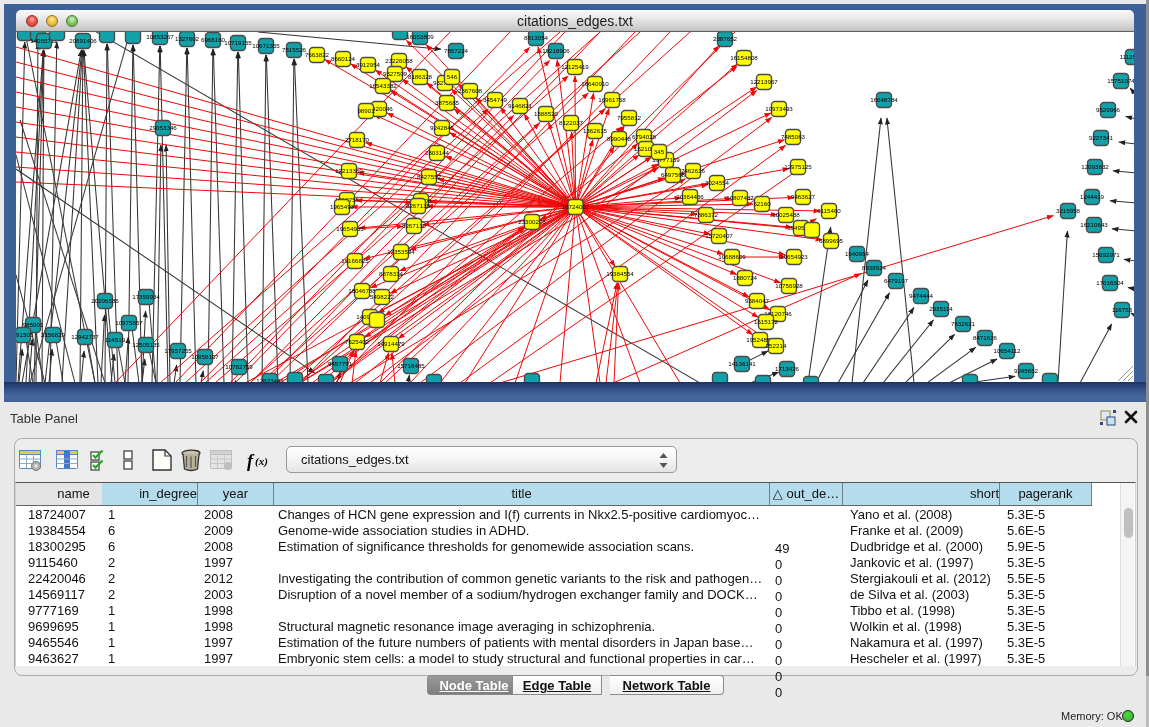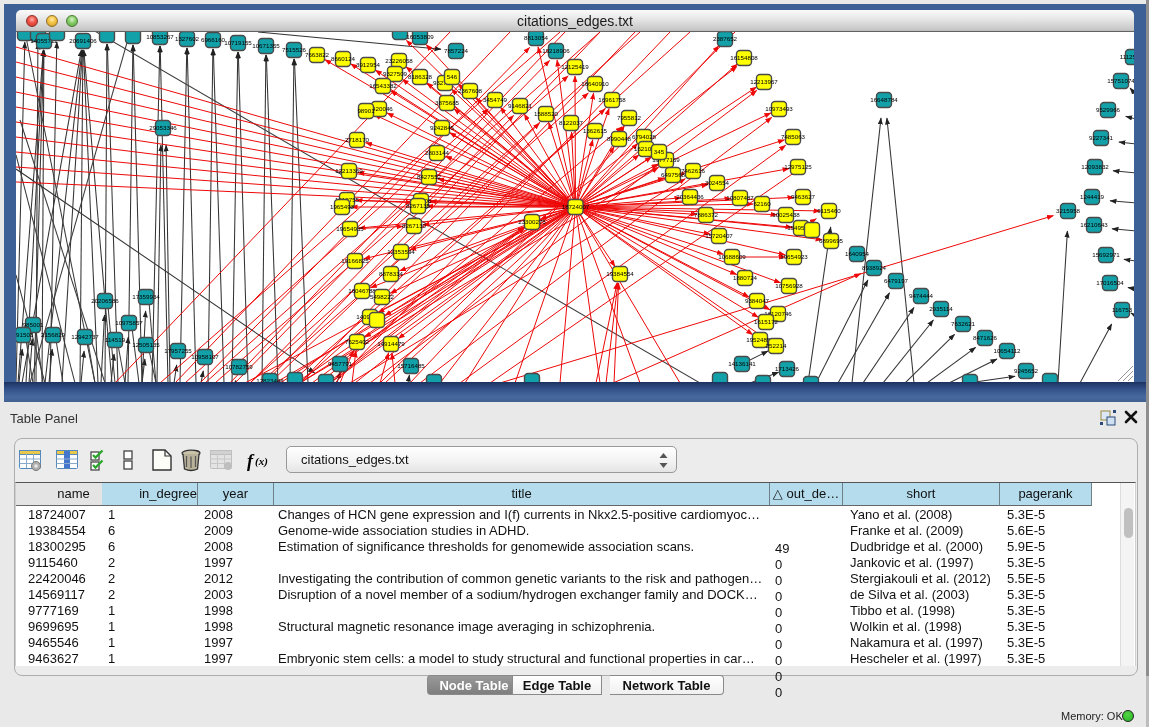--- a/index.html
+++ b/index.html
@@ -40,21 +40,21 @@
 .trow { position:absolute; left:0; width:1120px; height:16px; font-size:13px; color:#111; }
 .trow span { position:absolute; top:0; line-height:16px; white-space:nowrap; }
 .c-name { left:28px; } .c-deg { left:108px; } .c-year { left:204px; }
 .c-title { left:278px; max-width:488px; overflow:hidden; }
 .c-out { left:775px;margin-top:34px; } .c-short { left:850px; } .c-pr { left:1007px; }
 #vscroll { left:1120px; top:483px; width:14px; height:183px; background:#f4f4f4; border-left:1px solid #ddd; }
 #vthumb { left:1124px; top:508px; width:9px; height:30px; background:#c0c0c0; border-radius:5px; }
 
 
 .tab { position:absolute; top:675px; height:20px; font-size:13px; font-weight:bold;
-  text-align:center; line-height:19px; border:1px solid #8a8a8a; }
+  text-align:center; line-height:19px; border:1px solid #8a8a8a;text-decoration:underline; }
 #tab1 { left:427px; width:93px; border-radius:4px 0 0 4px;
   background:linear-gradient(180deg,#9a9a9a,#7e7e7e); color:#fff; border-right:none; }
 #tab2 { left:512px; width:90px; background:linear-gradient(180deg,#ffffff,#f0f0f0); color:#111; }
 #tab3 { left:610px; width:114px; border-radius:0 4px 4px 0;
   background:linear-gradient(180deg,#ffffff,#f0f0f0); color:#111; border-left:none; }
 
 #memtxt { left:1061px; top:710px; font-size:11px; color:#222; }
 #memdot { left:1122px; top:710px; width:12px; height:12px; border-radius:50%;
   background:radial-gradient(circle at 45% 35%, #55d348, #2fbe2b 75%, #28a824); border:1px solid #222; }
 </style></head><body>
@@ -658,21 +658,21 @@
   <path d="M4.5 0 L8.5 5 H0.5 z" fill="#555"></path>
       <path d="M4.5 15 L8.5 10 H0.5 z" fill="#555"></path>
  </svg>
 </div>
 <div class="abs" id="tablewrap"></div>
 <div class="hcell" style="left:16px; width:90px; background:#e4e4e4; border-right:1px solid #aaa; padding-left:26px;">name</div>
 <div class="hcell" style="left:102px; width:96px;text-align:right;">in_degree</div>
 <div class="hcell" style="left:198px; width:76px;">year</div>
 <div class="hcell" style="left:274px; width:496px;">title</div>
 <div class="hcell" style="left:770px; width:73px;">△ out_de…</div>
-<div class="hcell" style="left:843px; width:157px;">short</div>
+<div class="hcell" style="left:843px; width:157px;text-align:right;">short</div>
 <div class="hcell" style="left:1000px; width:92px;">pagerank</div>
 <div class="trow" style="top:507px">
 <span class="c-name">18724007</span>
     <span class="c-deg">1</span>
     <span class="c-year">2008</span>
 <span class="c-title">Changes of HCN gene expression and I(f) currents in Nkx2.5-positive cardiomyoc…</span>
     <span class="c-out">49</span>
     <span class="c-short">Yano et al. (2008)</span>
 <span class="c-pr">5.3E-5</span>
   </div>
@@ -734,20 +734,21 @@
     <span class="c-year">1998</span>
 <span class="c-title">Structural magnetic resonance image averaging in schizophrenia.</span>
     <span class="c-out">0</span>
     <span class="c-short">Wolkin et al. (1998)</span>
 <span class="c-pr">5.3E-5</span>
   </div>
 <div class="trow" style="top:635px">
 <span class="c-name">9465546</span>
     <span class="c-deg">1</span>
     <span class="c-year">1997</span>
+<span class="c-title">Estimation of the future numbers of patients with mental disorders in Japan base…</span>
     <span class="c-out">0</span>
     <span class="c-short">Nakamura et al. (1997)</span>
 <span class="c-pr">5.3E-5</span>
   </div>
 <div class="trow" style="top:651px">
 <span class="c-name">9463627</span>
     <span class="c-deg">1</span>
     <span class="c-year">1997</span>
 <span class="c-title">Embryonic stem cells: a model to study structural and functional properties in car…</span>
     <span class="c-out">0</span>

